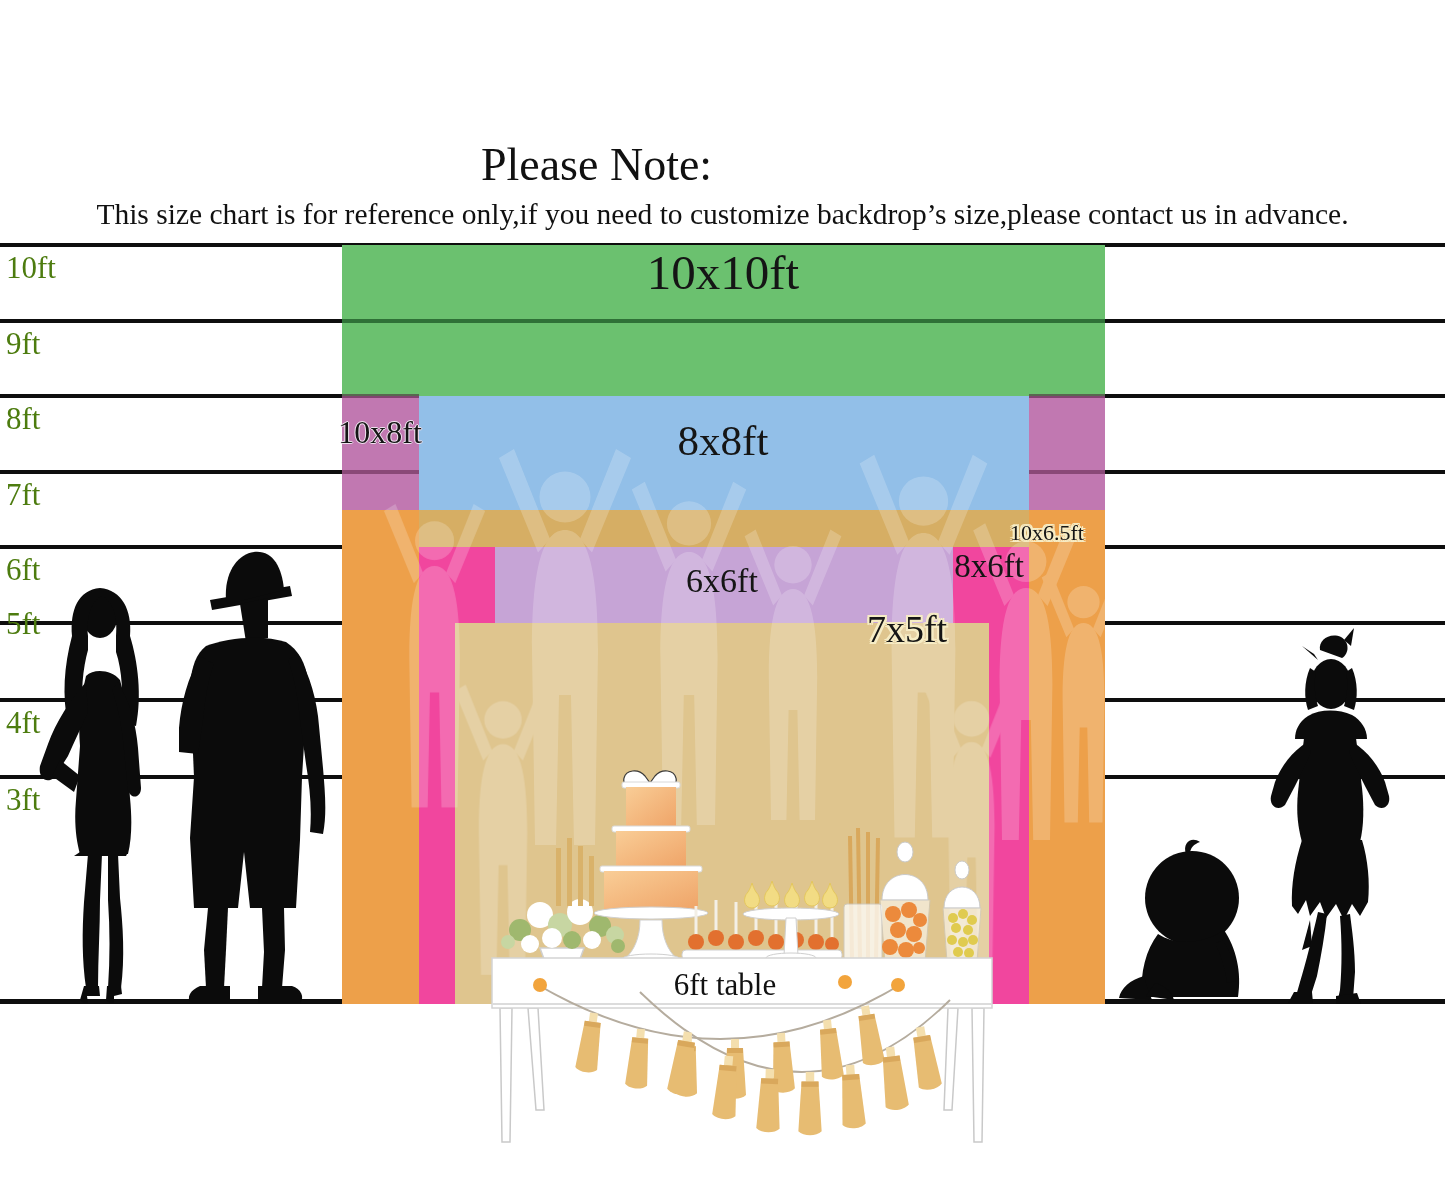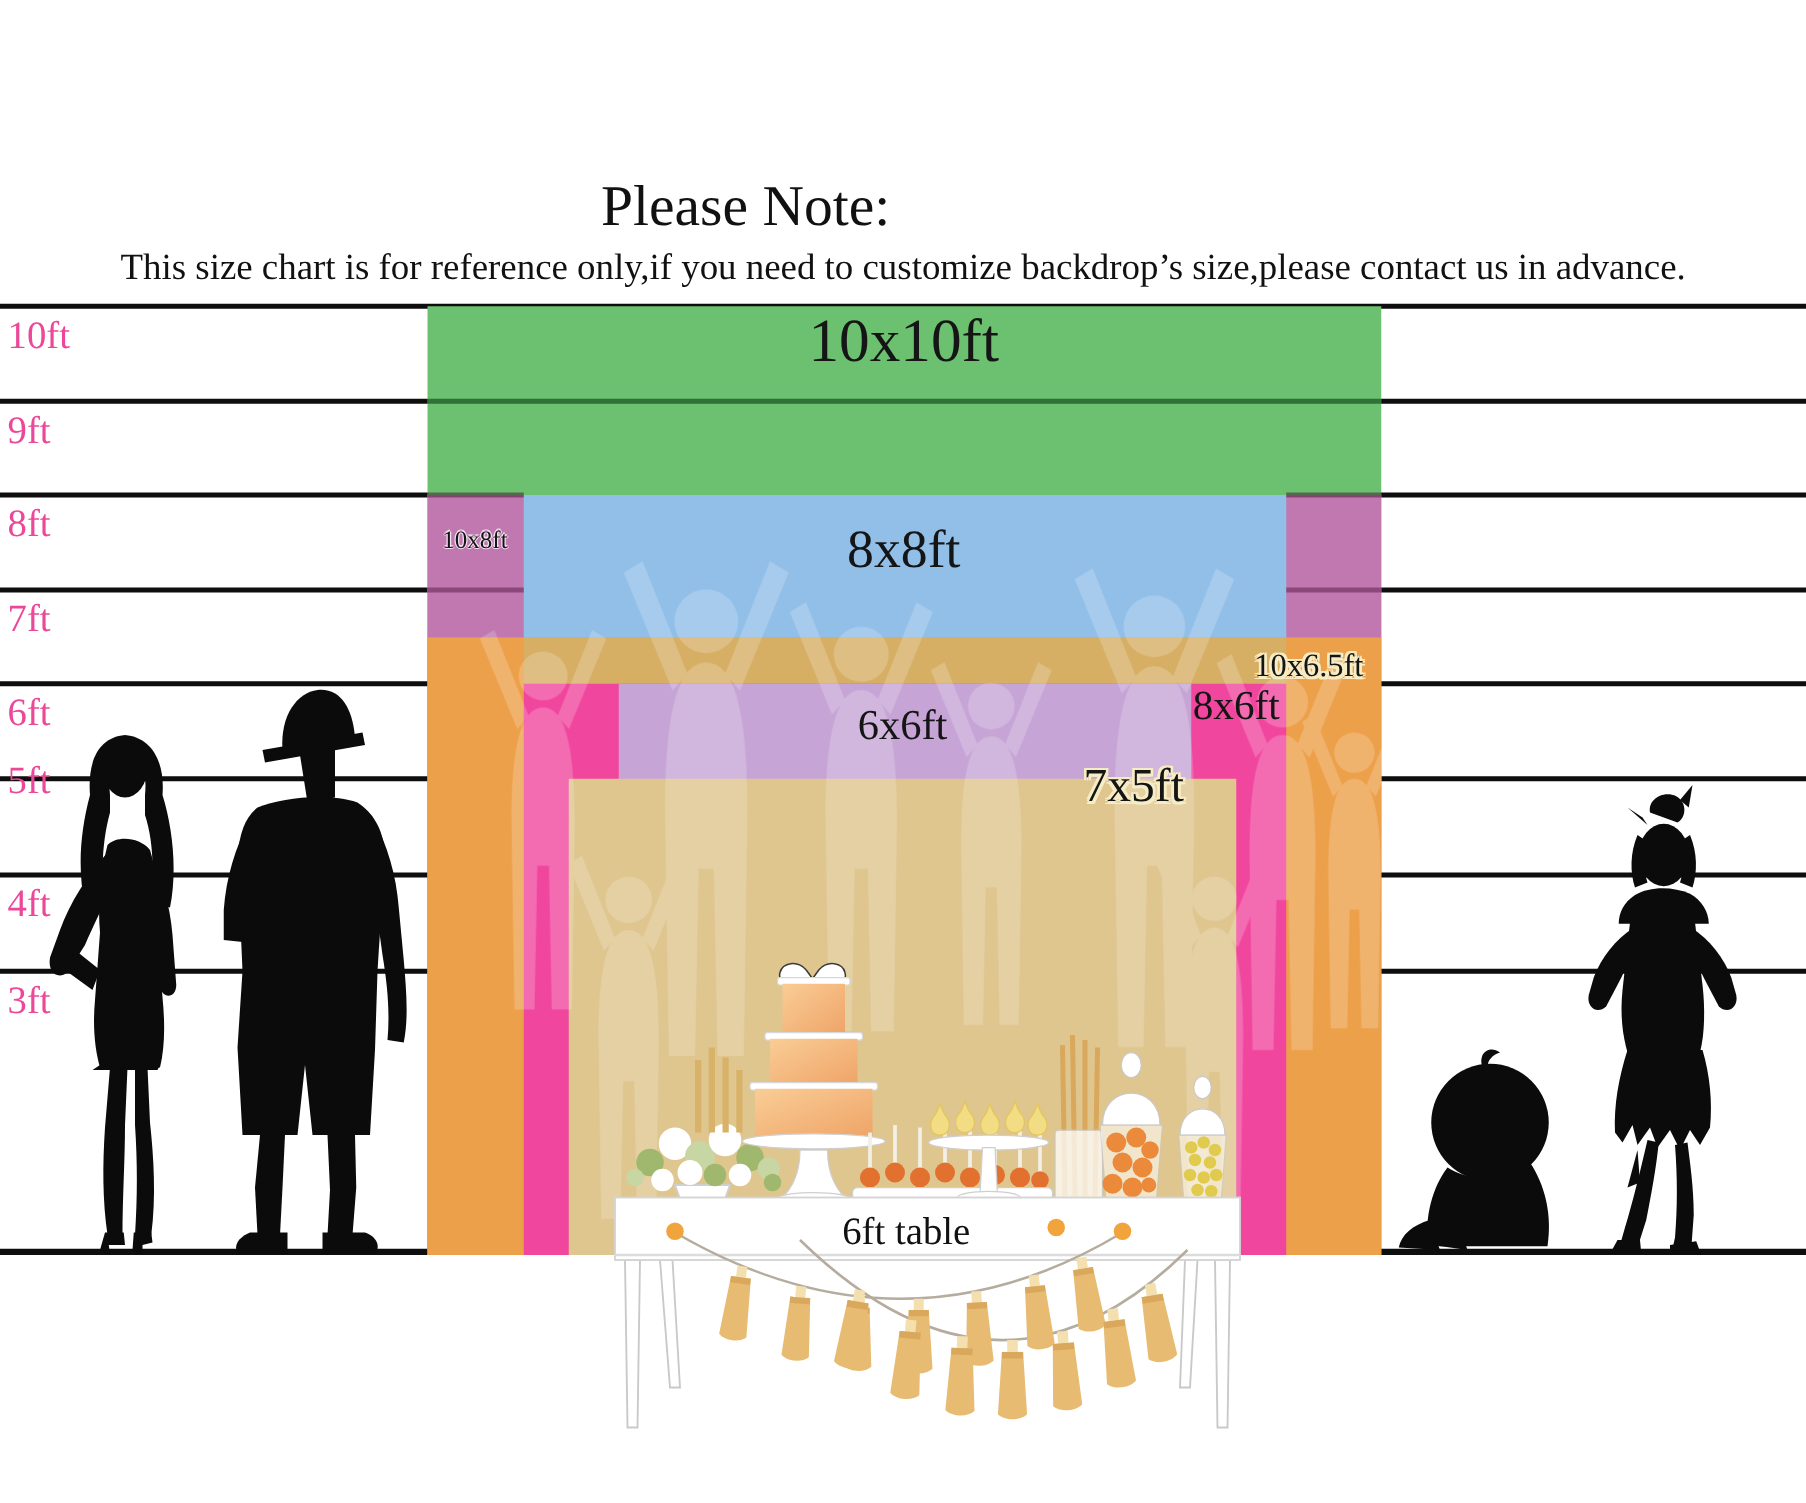--- a/index.html
+++ b/index.html
@@ -1,21 +1,21 @@
 <!DOCTYPE html>
 <html><head>
 <meta charset="utf-8">
 <style>
   html,body{margin:0;padding:0;background:#ffffff;}
   #stage{position:relative;width:1445px;height:1202px;background:#fff;overflow:hidden;
          font-family:"Liberation Serif","DejaVu Serif",serif;}
   .abs{position:absolute;}
   
   .rline{position:absolute;left:0;width:1445px;height:4px;background:#0e0e0e;}
-  .rlabel{position:absolute;left:6px;font-size:31px;color:#ec4899;line-height:1;}
+  .rlabel{position:absolute;left:6px;font-size:31px;color:#4d7c0f;line-height:1;}
   
   .bd{position:absolute;}
   .seg{position:absolute;height:4px;}
   
   .bdlabel{position:absolute;transform:translate(-50%,-50%);color:#151515;white-space:nowrap;line-height:1;}
   .outlined{text-shadow:-2px 0 0 #F6ECC5, 2px 0 0 #F6ECC5, 0 -2px 0 #F6ECC5, 0 2px 0 #F6ECC5,
             -2px -2px 0 #F6ECC5, 2px 2px 0 #F6ECC5, -2px 2px 0 #F6ECC5, 2px -2px 0 #F6ECC5;}
   .softout{text-shadow:-1px 0 0 #efe2ef, 1px 0 0 #efe2ef, 0 -1px 0 #efe2ef, 0 1px 0 #efe2ef;}
   
   #title-wrap{position:absolute;left:0;top:4px;width:1445px;text-align:center;}
@@ -86,22 +86,22 @@
       <use href="#wmfig" transform="translate(880,475) scale(1.45)"></use>
       <use href="#wmfig" transform="translate(990,540) scale(1.2)"></use>
       <use href="#wmfig" transform="translate(1055,585) scale(0.95)"></use>
       <use href="#wmfig" transform="translate(470,700) scale(1.1)"></use>
       <use href="#wmfig" transform="translate(940,700) scale(1.05)"></use>
     </g>
   </svg>
 
   <div class="bdlabel" style="left:723px;top:272px;font-size:49px;z-index:10">10x10ft</div>
   <div class="bdlabel" style="left:723px;top:440px;font-size:43px;z-index:10">8x8ft</div>
-  <div class="bdlabel softout" style="left:380px;top:432px;font-size:20px;z-index:10">10x8ft</div>
-  <div class="bdlabel outlined" style="left:1047px;top:533px;font-size:26px;z-index:10">10x6.5ft</div>
+  <div class="bdlabel softout" style="left:380px;top:432px;font-size:32px;z-index:10">10x8ft</div>
+  <div class="bdlabel outlined" style="left:1047px;top:533px;font-size:22px;z-index:10">10x6.5ft</div>
   <div class="bdlabel" style="left:722px;top:581px;font-size:34px;z-index:10">6x6ft</div>
   <div class="bdlabel" style="left:989px;top:566px;font-size:33px;z-index:10">8x6ft</div>
   <div class="bdlabel outlined" style="left:907px;top:629px;font-size:38px;z-index:10">7x5ft</div>
 
   <svg class="abs" style="left:430px;top:740px;z-index:30" width="640" height="430" viewBox="430 740 640 430">
     <defs>
       <linearGradient id="peach" x1="0" y1="0" x2="1" y2="1">
         <stop offset="0" stop-color="#F9CD96"></stop>
           <stop offset="1" stop-color="#EFA468"></stop>
       </linearGradient>

